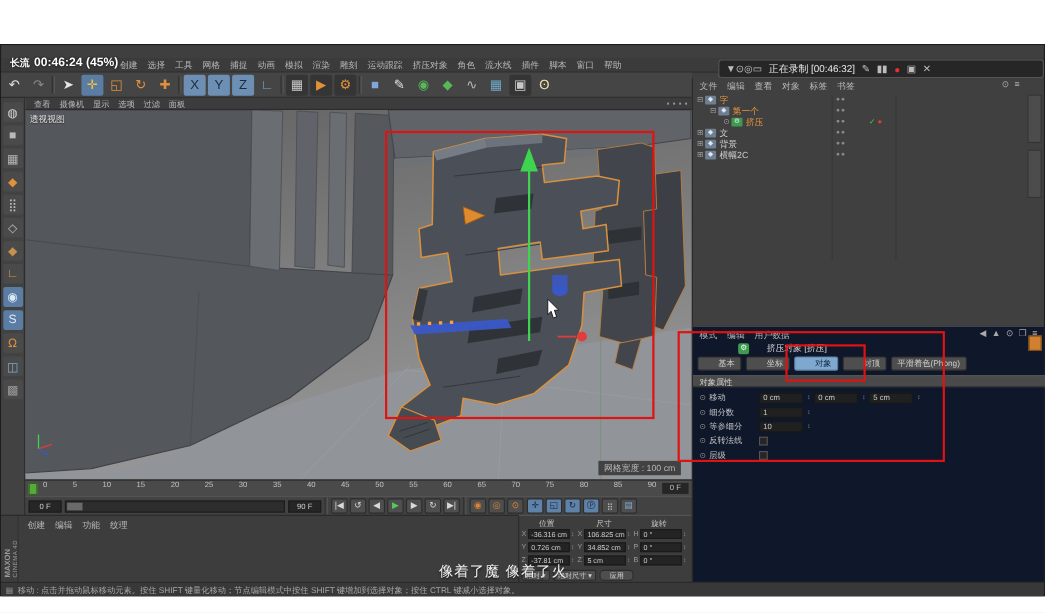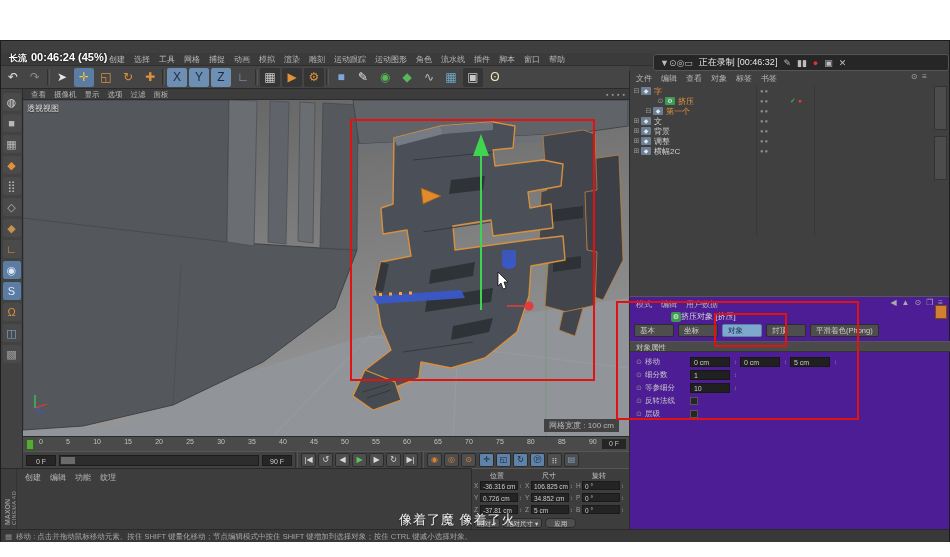--- a/index.html
+++ b/index.html
@@ -96,27 +96,27 @@
   .om-row { height:10px; display:flex; align-items:center; font-size:8px; color:#cfcfcf; position:relative; }
   .om-row .exp { width:9px; color:#9a9a9a; font-size:7px; text-align:center; }
   .om-row .oic { width:10px; height:8px; background:#6f7f93; border-radius:1px; margin-right:3px; font-size:6px; line-height:8px; text-align:center; color:#dfe6ef; }
   .om-row.orange > .lbl { color:#e8953c; }
   .om-row .dots { position:absolute; left:128px; color:#8a8a8a; font-size:6px; letter-spacing:1px; }
   .om-row .tags { position:absolute; left:158px; font-size:7px; }
   .om-colline { position:absolute; top:15px; height:150px; width:1px; background:#373737; }
   #om-sidestrip { position:absolute; right:2px; top:15px; width:13px; height:150px; display:flex; flex-direction:column; gap:6px; }
   #om-sidestrip .blk { width:13px; height:44px; background:#4c4c4c; border:1px solid #333; }
 
-  #attrpanel { left:628px; top:255px; width:320px; height:233px; background:#4c1d95; border-left:1px solid #2a2a2a; border-top:1px solid #565656; }
+  #attrpanel { left:628px; top:255px; width:320px; height:233px; background:#0f172a; border-left:1px solid #2a2a2a; border-top:1px solid #565656; }
   #attrpanel .menurow { position:absolute; left:6px; top:1px; font-size:8px; }
   #attr-icons { position:absolute; right:6px; top:1px; display:flex; gap:5px; color:#aaa; font-size:8px; }
-  #attr-title { position:absolute; left:6px; top:14px; display:flex; align-items:center; gap:0; color:#d6d6d6; font-size:8px;padding-left:35px; }
+  #attr-title { position:absolute; left:6px; top:14px; display:flex; align-items:center; gap:16px; color:#d6d6d6; font-size:8px;padding-left:35px; }
   #attr-title .gicon { width:10px; height:10px; background:#3e9a4e; border-radius:2px; color:#eaffea; font-size:7px; line-height:10px; text-align:center; }
   #attr-tabs { position:absolute; left:4px; top:27px; display:flex; gap:4px; }
-  .atab { min-width:40px; height:13px; background:#4e4e4e; border:1px solid #2c2c2c; border-radius:2px; color:#cfcfcf; font-size:7.5px; line-height:12px; text-align:left; padding:0 5px; }
+  .atab { min-width:40px; height:13px; background:#4e4e4e; border:1px solid #2c2c2c; border-radius:2px; color:#cfcfcf; font-size:7.5px; line-height:12px; text-align:right; padding:0 5px; }
   .atab.active { background:#7fa8cf; color:#14283c; border-color:#5a80a5; }
   #attr-section { position:absolute; left:0; top:44px; width:320px; height:11px; background:#4a4a4a; border-top:1px solid #555; border-bottom:1px solid #333; color:#d0d0d0; font-size:7.5px; line-height:11px; padding-left:6px; }
   .arow { position:absolute; left:6px; display:flex; align-items:center; gap:3px; font-size:7.5px; color:#c6c6c6; }
   .arow .dot { color:#8f8f8f; font-size:7px; }
   .arow .albl { width:42px; white-space:nowrap; }
   .abox { width:40px; height:10px; background:#202020; border:1px solid #171717; color:#cccccc; line-height:10px; padding-left:3px; font-size:7px; white-space:nowrap; }
   .aspin { color:#8a8a8a; font-size:6px; margin-left:1px; }
   .cb { width:8px; height:8px; background:#262626; border:1px solid #555; }
   #attr-orangetab { position:absolute; right:2px; top:8px; width:12px; height:14px; background:#d08030; border:1px solid #7a4a14; }
 
@@ -145,21 +145,21 @@
           <span>创建</span>
           <span>选择</span>
           <span>工具</span>
           <span>网格</span>
           <span>捕捉</span>
           <span>动画</span>
           <span>模拟</span>
           <span>渲染</span>
           <span>雕刻</span>
           <span>运动跟踪</span>
-          <span>运动图形</span>
+          <span>挤压对象</span>
           <span>角色</span>
           <span>流水线</span>
           <span>插件</span>
           <span>脚本</span>
           <span>窗口</span>
           <span>帮助</span>
         </div>
       <div id="timer-overlay"><span class="pre">长流</span><span>00:46:24 (45%)</span></div>
     </div>
 
@@ -462,49 +462,43 @@
         </div>
       <div class="om-colline" style="left:126px"></div>
       <div class="om-colline" style="left:184px"></div>
       <div id="om-tree">
         <div class="om-row orange">
             <span class="exp">⊟</span>
             <span class="oic">◆</span>
             <span class="lbl">字</span>
             <span class="dots">●●</span>
           </div>
+        <div class="om-row orange" style="padding-left:12px">
+            <span class="exp">⊟</span>
+            <span class="oic">◆</span>
+            <span class="lbl">第一个</span>
+            <span class="dots">●●</span>
+          </div>
         <div class="om-row orange" style="padding-left:24px">
             <span class="exp">⊙</span>
             <span class="oic" style="background:#3e9a4e">⚙</span>
             <span class="lbl">挤压</span>
             <span class="dots">●●</span>
             <span class="tags"><span style="color:#58c858">✓</span> <span style="color:#d84030">●</span></span>
           </div>
-        <div class="om-row orange" style="padding-left:12px">
-            <span class="exp">⊟</span>
-            <span class="oic">◆</span>
-            <span class="lbl">第一个</span>
-            <span class="dots">●●</span>
-          </div>
         <div class="om-row">
             <span class="exp">⊞</span>
             <span class="oic">◆</span>
             <span class="lbl">文</span>
             <span class="dots">●●</span>
           </div>
         <div class="om-row">
             <span class="exp">⊞</span>
             <span class="oic">◆</span>
             <span class="lbl">背景</span>
-            <span class="dots">●●</span>
-          </div>
-        <div class="om-row">
-            <span class="exp">⊞</span>
-            <span class="oic">◆</span>
-            <span class="lbl">调整</span>
             <span class="dots">●●</span>
           </div>
         <div class="om-row">
             <span class="exp">⊞</span>
             <span class="oic">◆</span>
             <span class="lbl">横幅2C</span>
             <span class="dots">●●</span>
           </div>
       </div>
       <div id="om-sidestrip">

